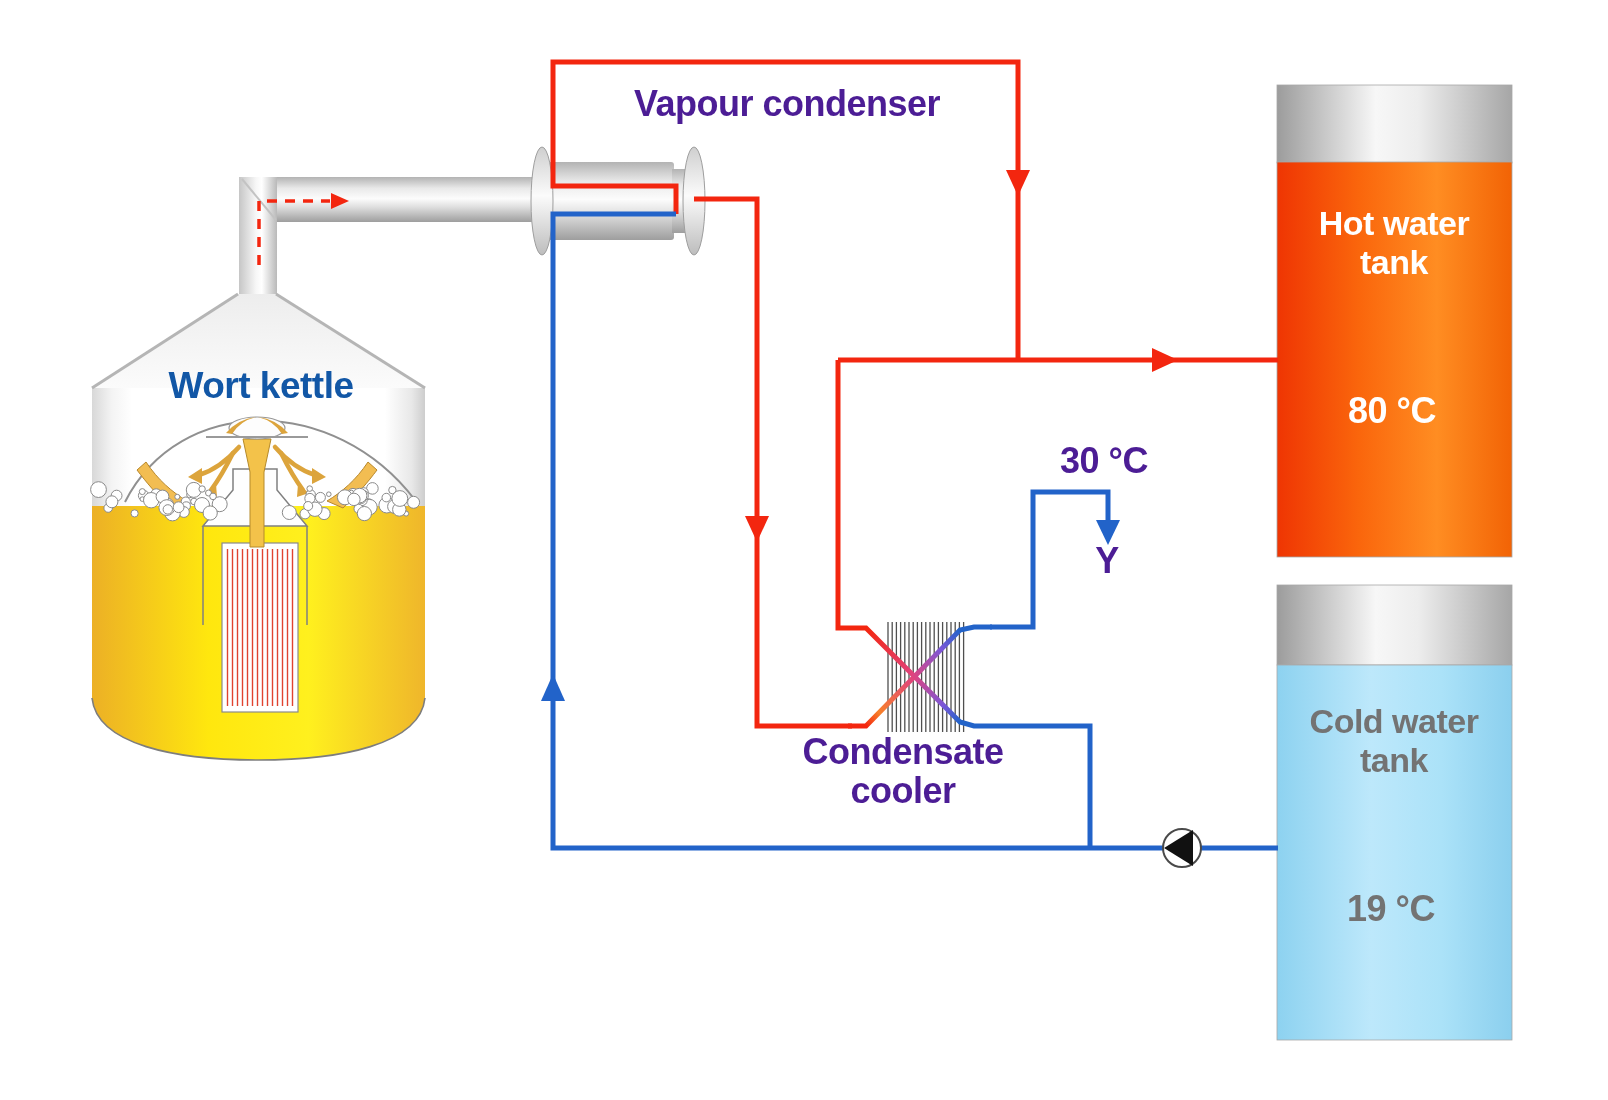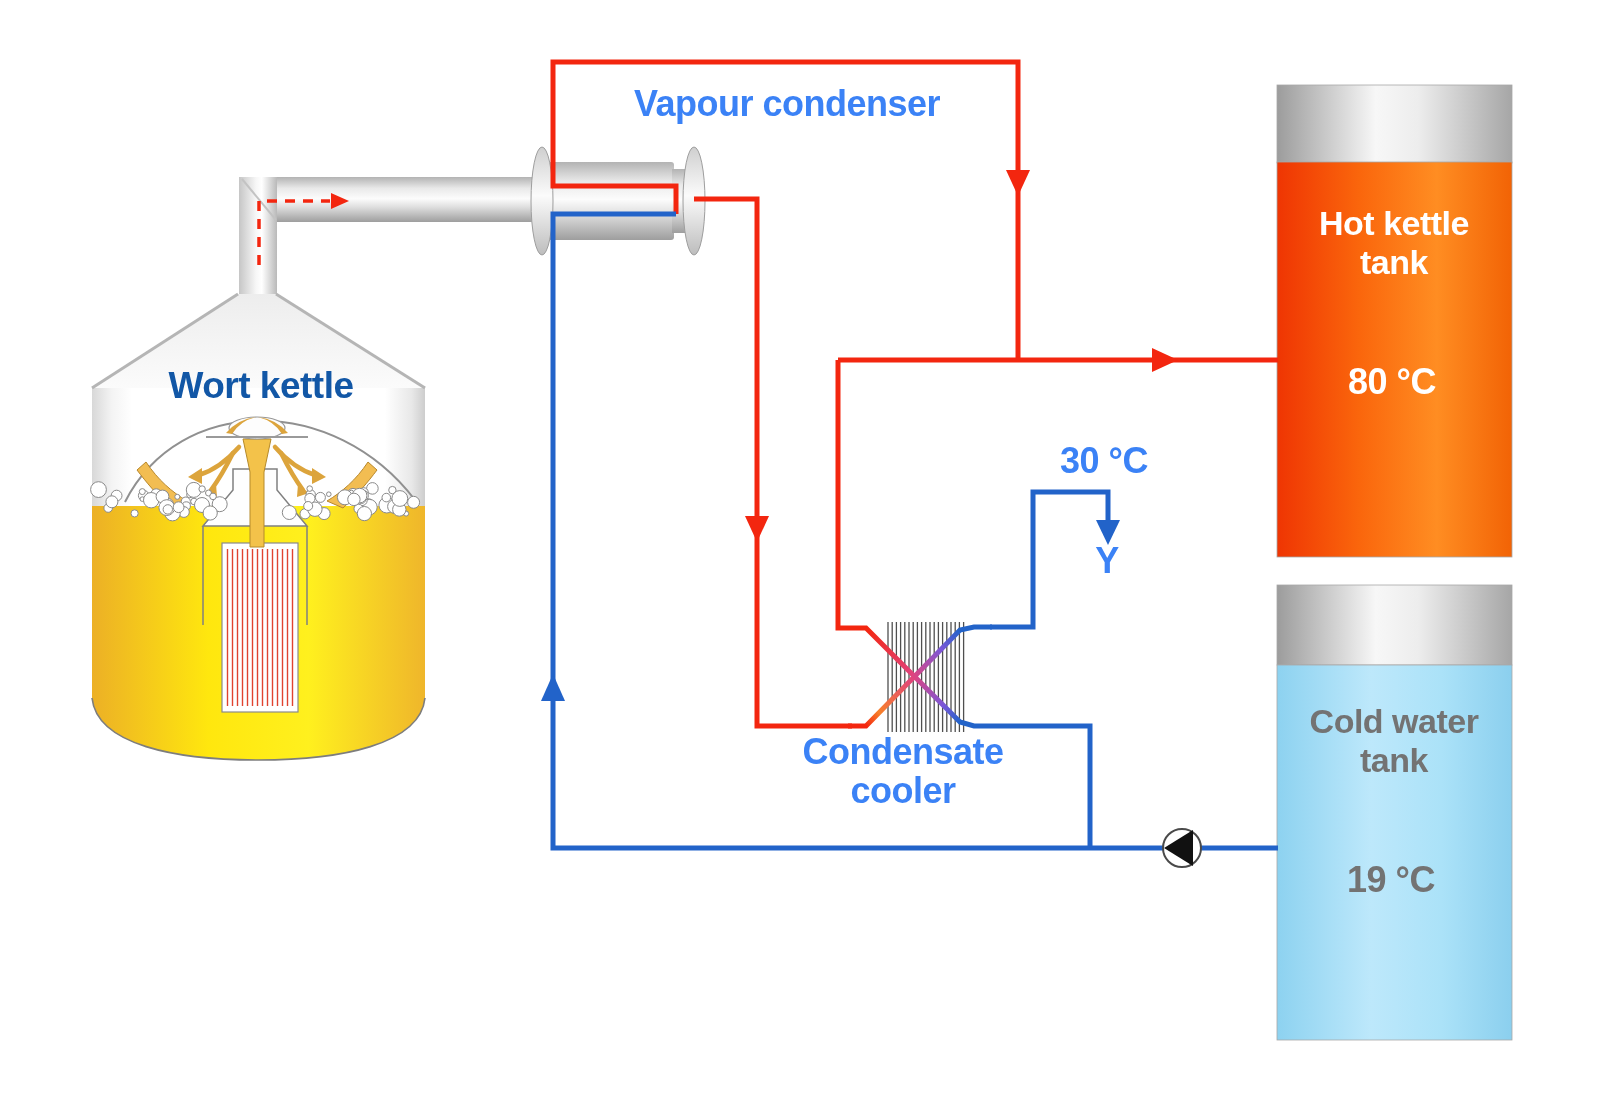--- a/index.html
+++ b/index.html
@@ -2,24 +2,24 @@
 <html><head>
 <meta charset="utf-8">
 <style>
   html,body{margin:0;padding:0;background:#ffffff;}
   #stage{position:relative;width:1608px;height:1100px;background:#ffffff;overflow:hidden;
          font-family:"Liberation Sans", sans-serif;}
   #stage svg{position:absolute;left:0;top:0;}
   .lbl{position:absolute;transform:translate(-50%,-50%);font-weight:700;
        white-space:nowrap;text-align:center;letter-spacing:-0.5px;}
   .lbl-kettle{font-size:37px;color:#1257a6;}
-  .lbl-gray{font-size:36px;color:#3b82f6;}
+  .lbl-gray{font-size:36px;color:#4c1d95;}
   .lbl-two{line-height:39px;}
   .lbl-tankname{font-size:34px;line-height:39px;color:#ffffff;}
-  .lbl-temp{font-size:36px;color:#ffffff;}
+  .lbl-temp{font-size:36px;color:#ffffff;margin-top:29px;}
   .lbl-coldtext{color:#737373;}
 </style>
 </head>
 <body>
 
 <div id="stage">
 
 <svg width="1608" height="1100" viewBox="0 0 1608 1100">
   <defs>
     <linearGradient id="gPipeH" x1="0" y1="0" x2="0" y2="1">
@@ -293,21 +293,21 @@
 
 <div class="lbl lbl-gray lbl-two" style="left:903px;top:771px">
   <div>Condensate</div>
   <div>cooler</div>
 </div>
 
 <div class="lbl lbl-gray" style="left:1104px;top:461px">30 °C</div>
 <div class="lbl lbl-gray" style="left:1107px;top:561px">Y</div>
 
 <div class="lbl lbl-tankname" style="left:1394px;top:243px">
-  <div>Hot kettle</div>
+  <div>Hot water</div>
   <div>tank</div>
 </div>
 <div class="lbl lbl-temp" style="left:1392px;top:382px">80 °C</div>
 
 <div class="lbl lbl-tankname lbl-coldtext" style="left:1394px;top:741px">
   <div>Cold water</div>
   <div>tank</div>
 </div>
 <div class="lbl lbl-temp lbl-coldtext" style="left:1391px;top:880px">19 °C</div>
 

